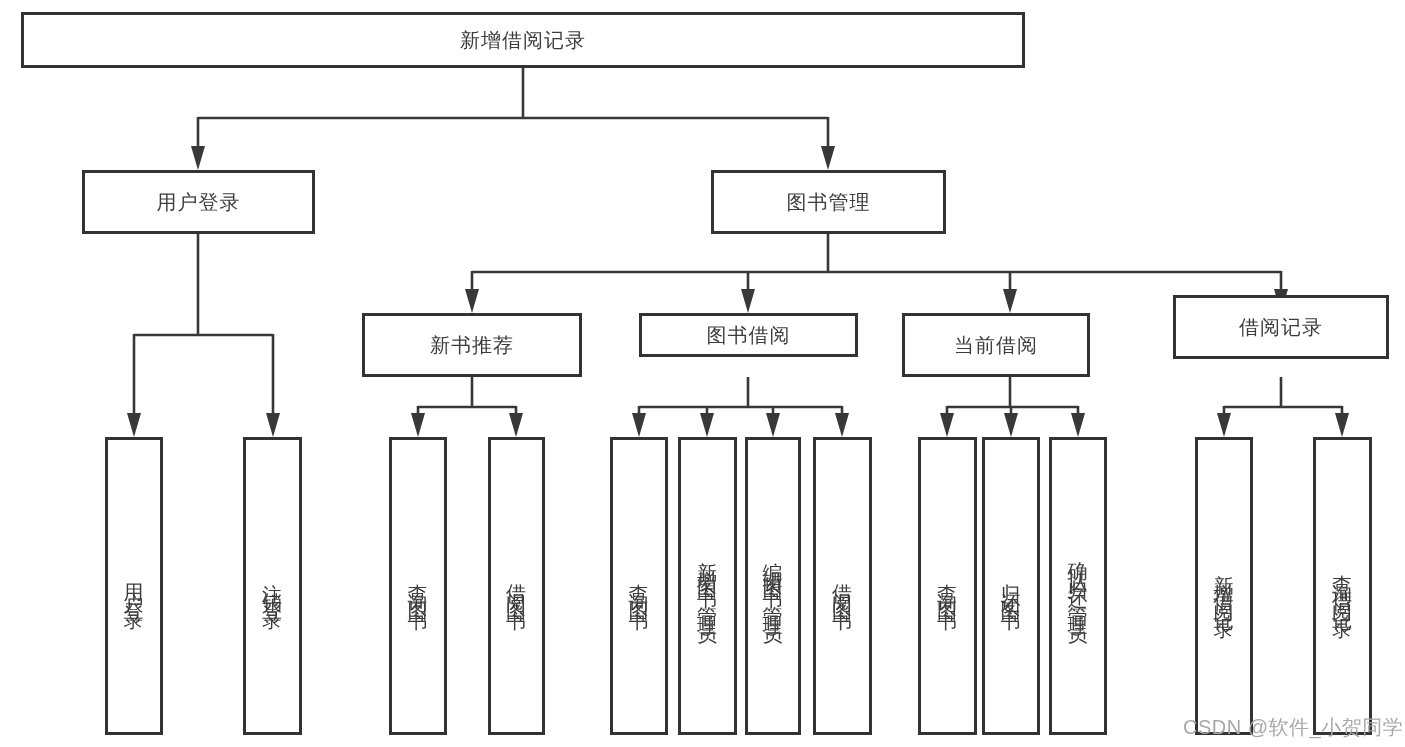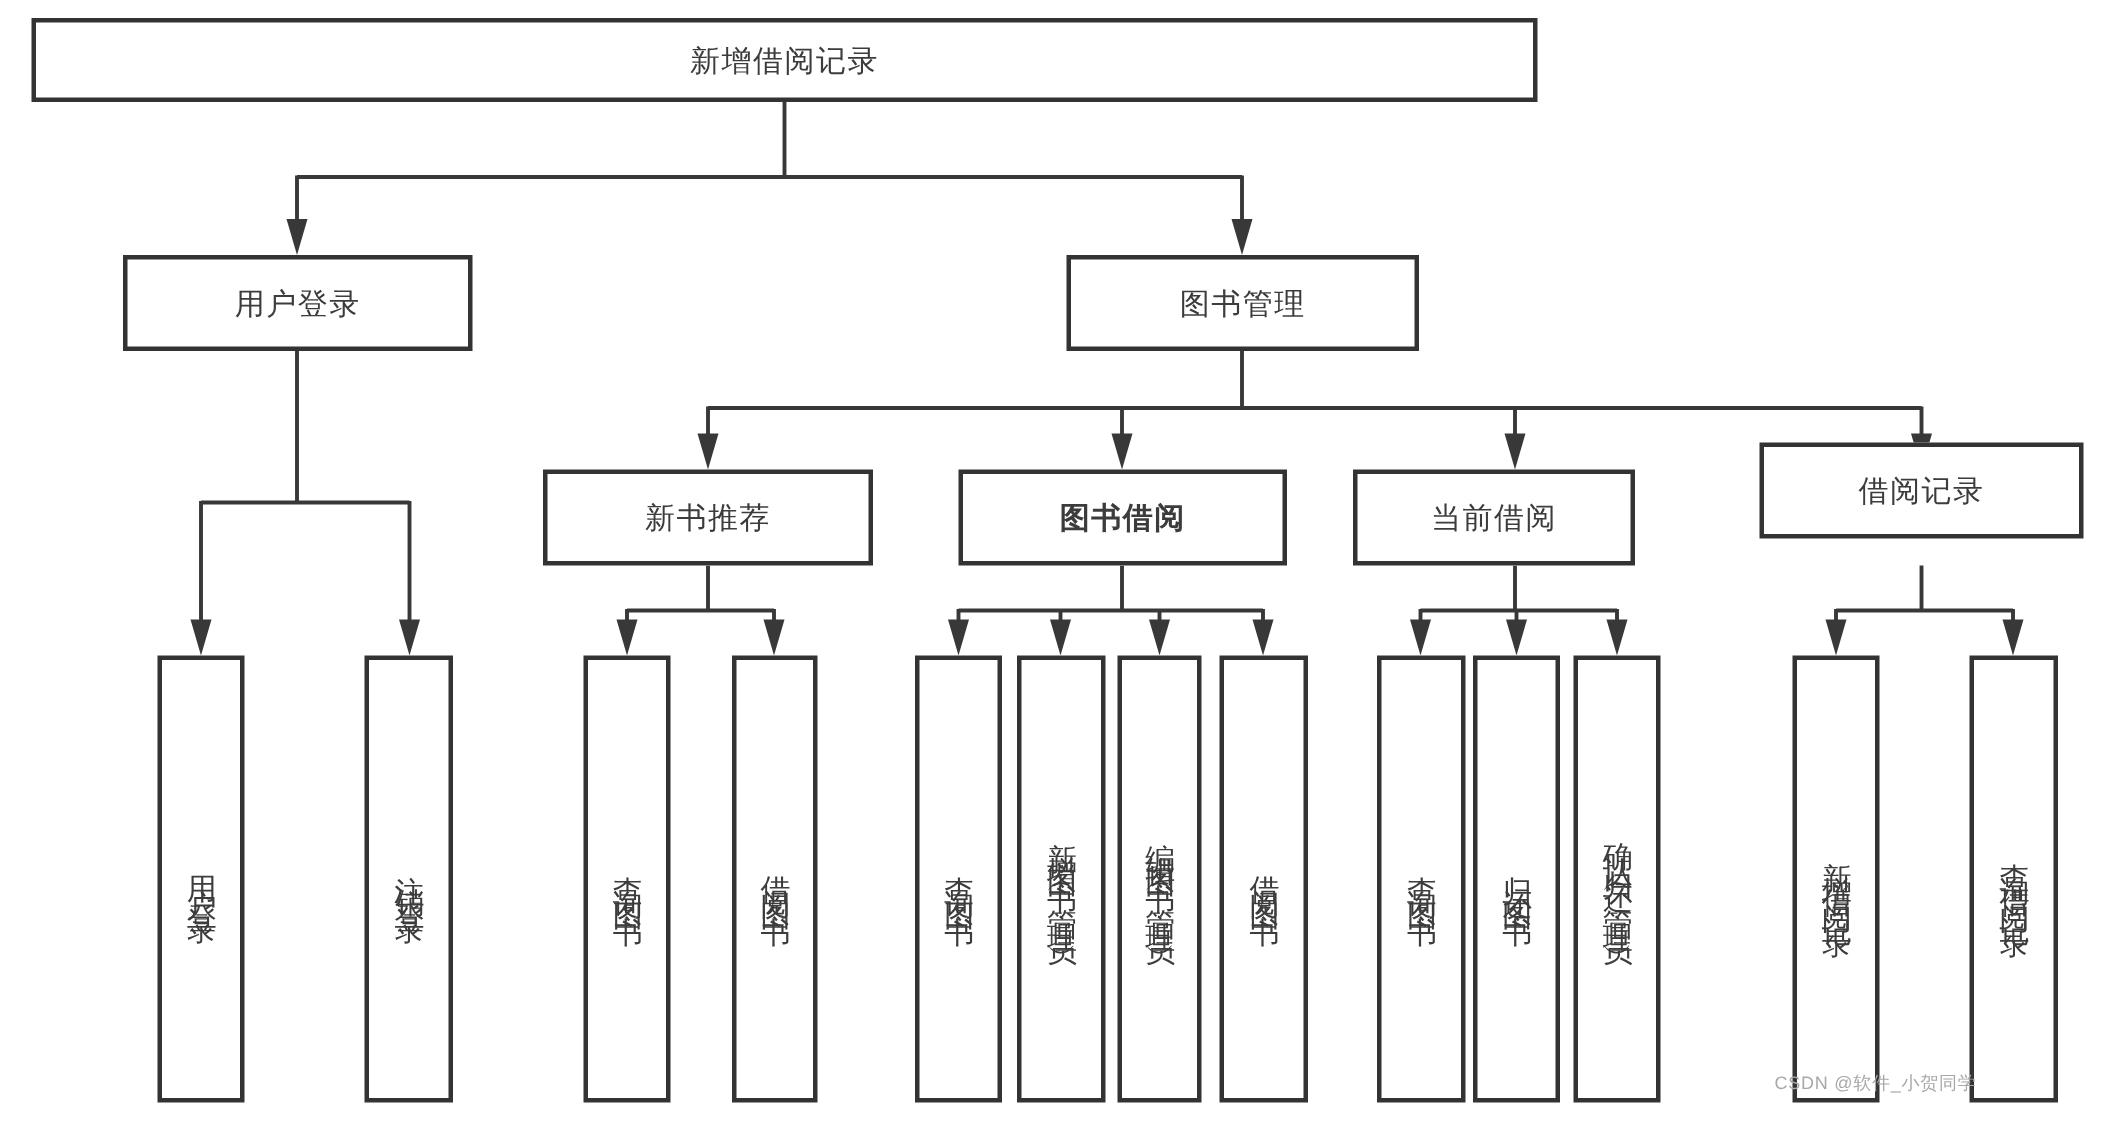--- a/index.html
+++ b/index.html
@@ -42,21 +42,21 @@
     text-orientation: mixed;
     font-size: 20px;
     letter-spacing: 9px;
     line-height: 1;
     white-space: nowrap;
   }
   .watermark {
     position: absolute;
     left: 1183px;
     top: 714px;
-    font-size: 12px;
+    font-size: 20px;
     letter-spacing: 0.5px;
     color: #a8a8a8;
     z-index: 3;
     white-space: nowrap;
   }
 </style>
 </head>
 <body>
 
 <div class="stage">
@@ -133,21 +133,21 @@
   <div class="box h" style="left:82px; top:170px; width:233px; height:64px;">
     <span>用户登录</span>
   </div>
   <div class="box h" style="left:362px; top:313px; width:220px; height:64px;">
     <span>新书推荐</span>
   </div>
 
   <div class="box h" style="left:711px; top:170px; width:235px; height:64px;">
     <span>图书管理</span>
   </div>
-  <div class="box h" style="left:639px; top:313px; width:219px; height:64px;font-weight:bold;">
+  <div class="box h" style="left:639px; top:313px; width:219px; height:44px;">
     <span>图书借阅</span>
   </div>
   <div class="box h" style="left:902px; top:313px; width:188px; height:64px;">
     <span>当前借阅</span>
   </div>
   <div class="box h" style="left:1173px; top:295px; width:216px; height:64px;">
     <span>借阅记录</span>
   </div>
 
   <div class="box v" style="left:105px; top:437px; width:58px; height:298px;">

